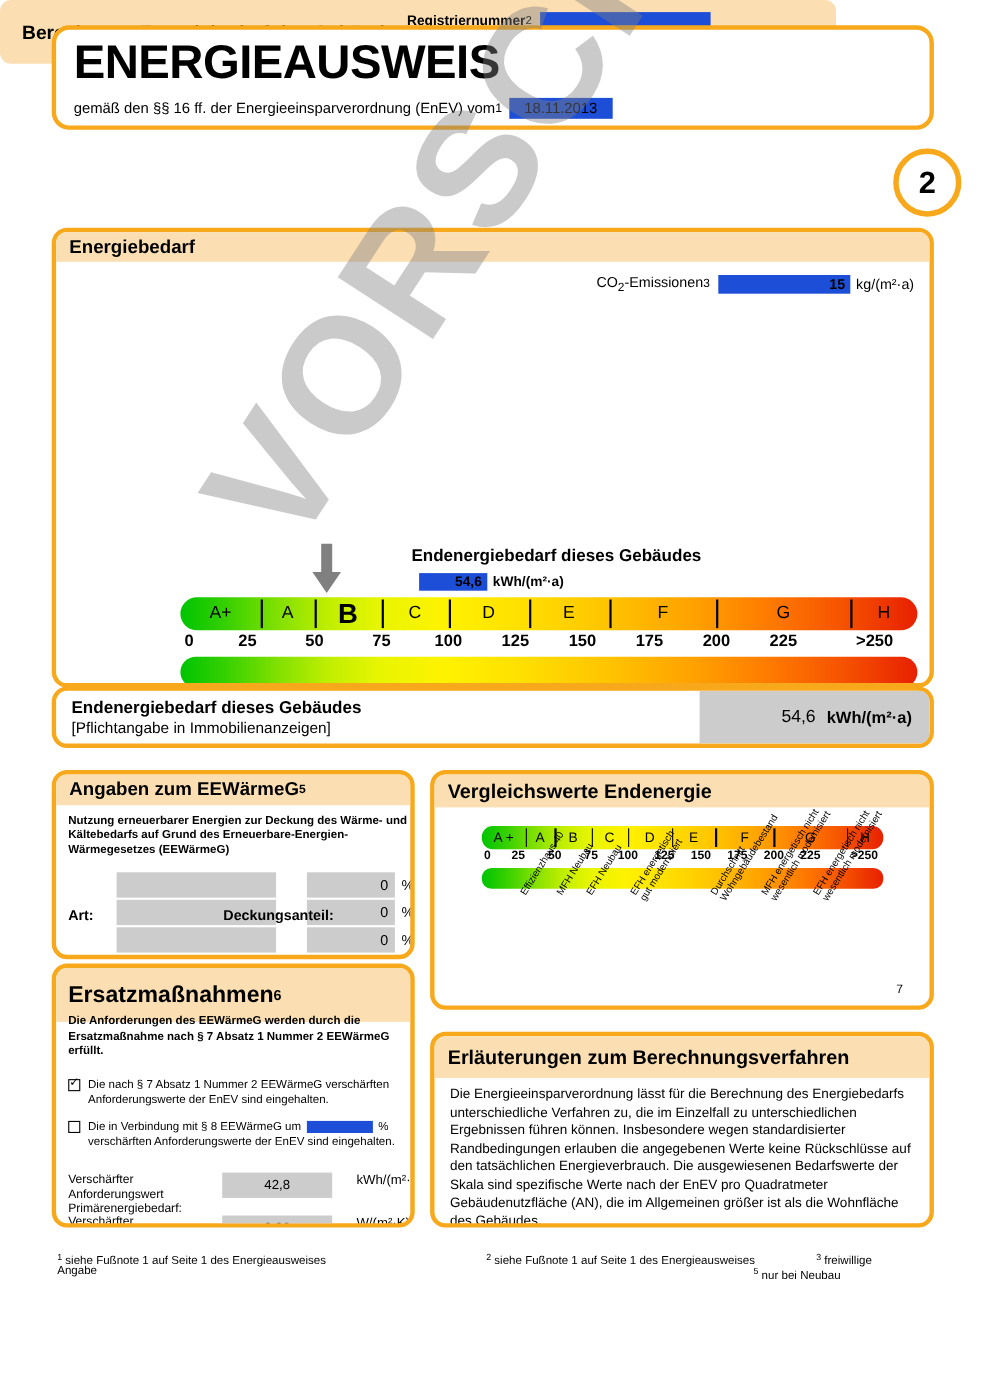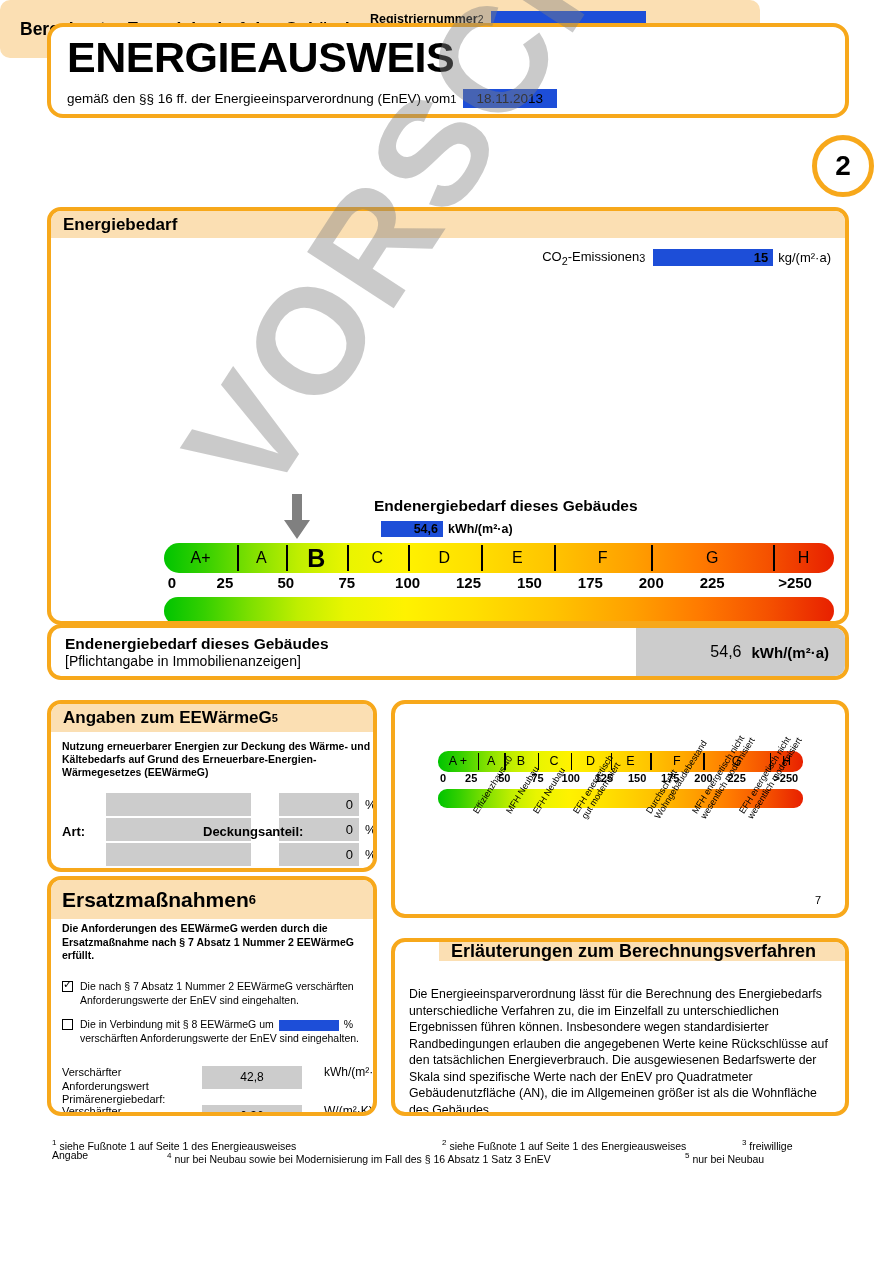--- a/index.html
+++ b/index.html
@@ -166,21 +166,21 @@
   #eew-intro { position:absolute; left:11px; top:36px; width:310px; font-size:10.5px; font-weight:bold; line-height:13px;}
   .eewrow { position:absolute; display:flex; align-items:center; }
   .eew-art-field { width:145px; height:23px; background:#CCCCCC;}
   .eew-pct-field { width:80px; height:23px; background:#CCCCCC; text-align:right; padding-right:6px; font-size:13px; line-height:23px;}
   .eew-pct-sign { margin-left:6px; font-size:13px;}
   #eew-art-label { position:absolute; left:11px; top:120px; font-size:13px; font-weight:bold;}
   #eew-deck-label { position:absolute; left:152px; top:120px; font-size:13px; font-weight:bold;}
 
   
   #ersatz-box { left:47px; top:876px; width:330px; height:240px;}
-  #ersatz-head { height:39px; padding-left:11px; font-size:21px; }
+  #ersatz-head { height:49px; padding-left:11px; font-size:21px; }
   #ersatz-intro { position:absolute; left:11px; top:42px; width:305px; font-size:10.5px; font-weight:bold; line-height:13.5px;}
   .ersatz-cbrow { position:absolute; left:11px; width:310px; display:flex; font-size:10.5px; line-height:13.5px;}
   .ersatz-cbrow .cb { margin-right:7px; margin-top:1px;}
   .vs-row { position:absolute; left:11px; display:flex; align-items:flex-start; font-size:11px; line-height:13.5px;}
   .vs-label { width:140px; }
   .vs-field { width:100px; height:23px; background:#CCCCCC; text-align:center; font-size:12px; line-height:23px;}
   .vs-unit { margin-left:22px; font-size:12px;}
 
   
   #vergl-box { left:391px; top:700px; width:458px; height:218px;}
@@ -210,21 +210,21 @@
     font-size:9px; line-height:10px;
     transform-origin: left top;
     transform: rotate(-58deg);
     white-space: pre-line;
     text-align:left;
   }
   #vb-foot7 { position:absolute; right:24px; bottom:8px; font-size:11px;}
 
   
   #erl-box { left:391px; top:938px; width:458px; height:178px;}
-  #erl-head { height:19px; padding-left:12px; font-size:18px;margin-left:44px; }
+  #erl-head { height:38px; padding-left:12px; font-size:18px; }
   #erl-text { position:absolute; left:14px; top:44px; width:428px; font-size:12.3px; line-height:16.5px;}
 
   
   #footnotes { position:absolute; left:52px; top:1136px; width:800px; font-size:10.5px; line-height:13px;}
   #footnotes sup { font-size:8px; }
   .fn-row { position:relative; height:13px;}
   .fn-a { position:absolute; left:0; }
   .fn-b { position:absolute; left:390px; }
   .fn-c { position:absolute; left:690px; }
   .fn-d { position:absolute; left:115px; }
@@ -388,20 +388,21 @@
       <span class="vs-unit">kWh/(m²·a)</span>
     </div>
     <div class="vs-row" style="top:225px;">
       <span class="vs-label"><span>Verschärfter Anforderungswert für die energetische Qualität der Gebäudehülle H</span></span>
       <span class="vs-field">0,36</span>
       <span class="vs-unit">W/(m²·K)</span>
     </div>
   </div>
 
   <div class="obox" id="vergl-box">
+    <div class="obox-head" id="vergl-head">Vergleichswerte Endenergie</div>
     <div id="vb-top">
         <div class="vb-label" style="left: 0px; width: 39.8182px;">A +</div>
         <div class="vb-label" style="left: 39.8182px; width: 26.5455px;">A</div>
         <div class="vb-div" style="left: 39.8182px;"></div>
         <div class="vb-label" style="left: 66.3636px; width: 33.1818px;">B</div>
         <div class="vb-div" style="left: 66.3636px;"></div>
         <div class="vb-label" style="left: 99.5455px; width: 33.1818px;">C</div>
         <div class="vb-div" style="left: 99.5455px;"></div>
         <div class="vb-label" style="left: 132.727px; width: 39.8182px;">D</div>
         <div class="vb-div" style="left: 132.727px;"></div>
@@ -450,21 +451,20 @@
   </div>
 
   <div id="footnotes">
     <div class="fn-row">
       <span class="fn-a"><sup>1</sup> <span>siehe Fußnote 1 auf Seite 1 des Energieausweises</span></span>
       <span class="fn-b"><sup>2</sup> <span>siehe Fußnote 1 auf Seite 1 des Energieausweises</span></span>
       <span class="fn-c"><sup>3</sup> freiwillige</span>
     </div>
     <div class="fn-row">
       <span class="fn-a">Angabe</span>
-      <span class="fn-d"><sup>4</sup> <span>nur bei Neubau sowie bei Modernisierung im Fall des § 16 Absatz 1 Satz 3 EnEV</span></span>
       <span class="fn-e"><sup>5</sup> <span>nur bei Neubau</span></span>
     </div>
   </div>
 
 </div>
 
 <div id="watermark">
   <div class="wm-text">VORSCHAU</div>
 </div>
 

